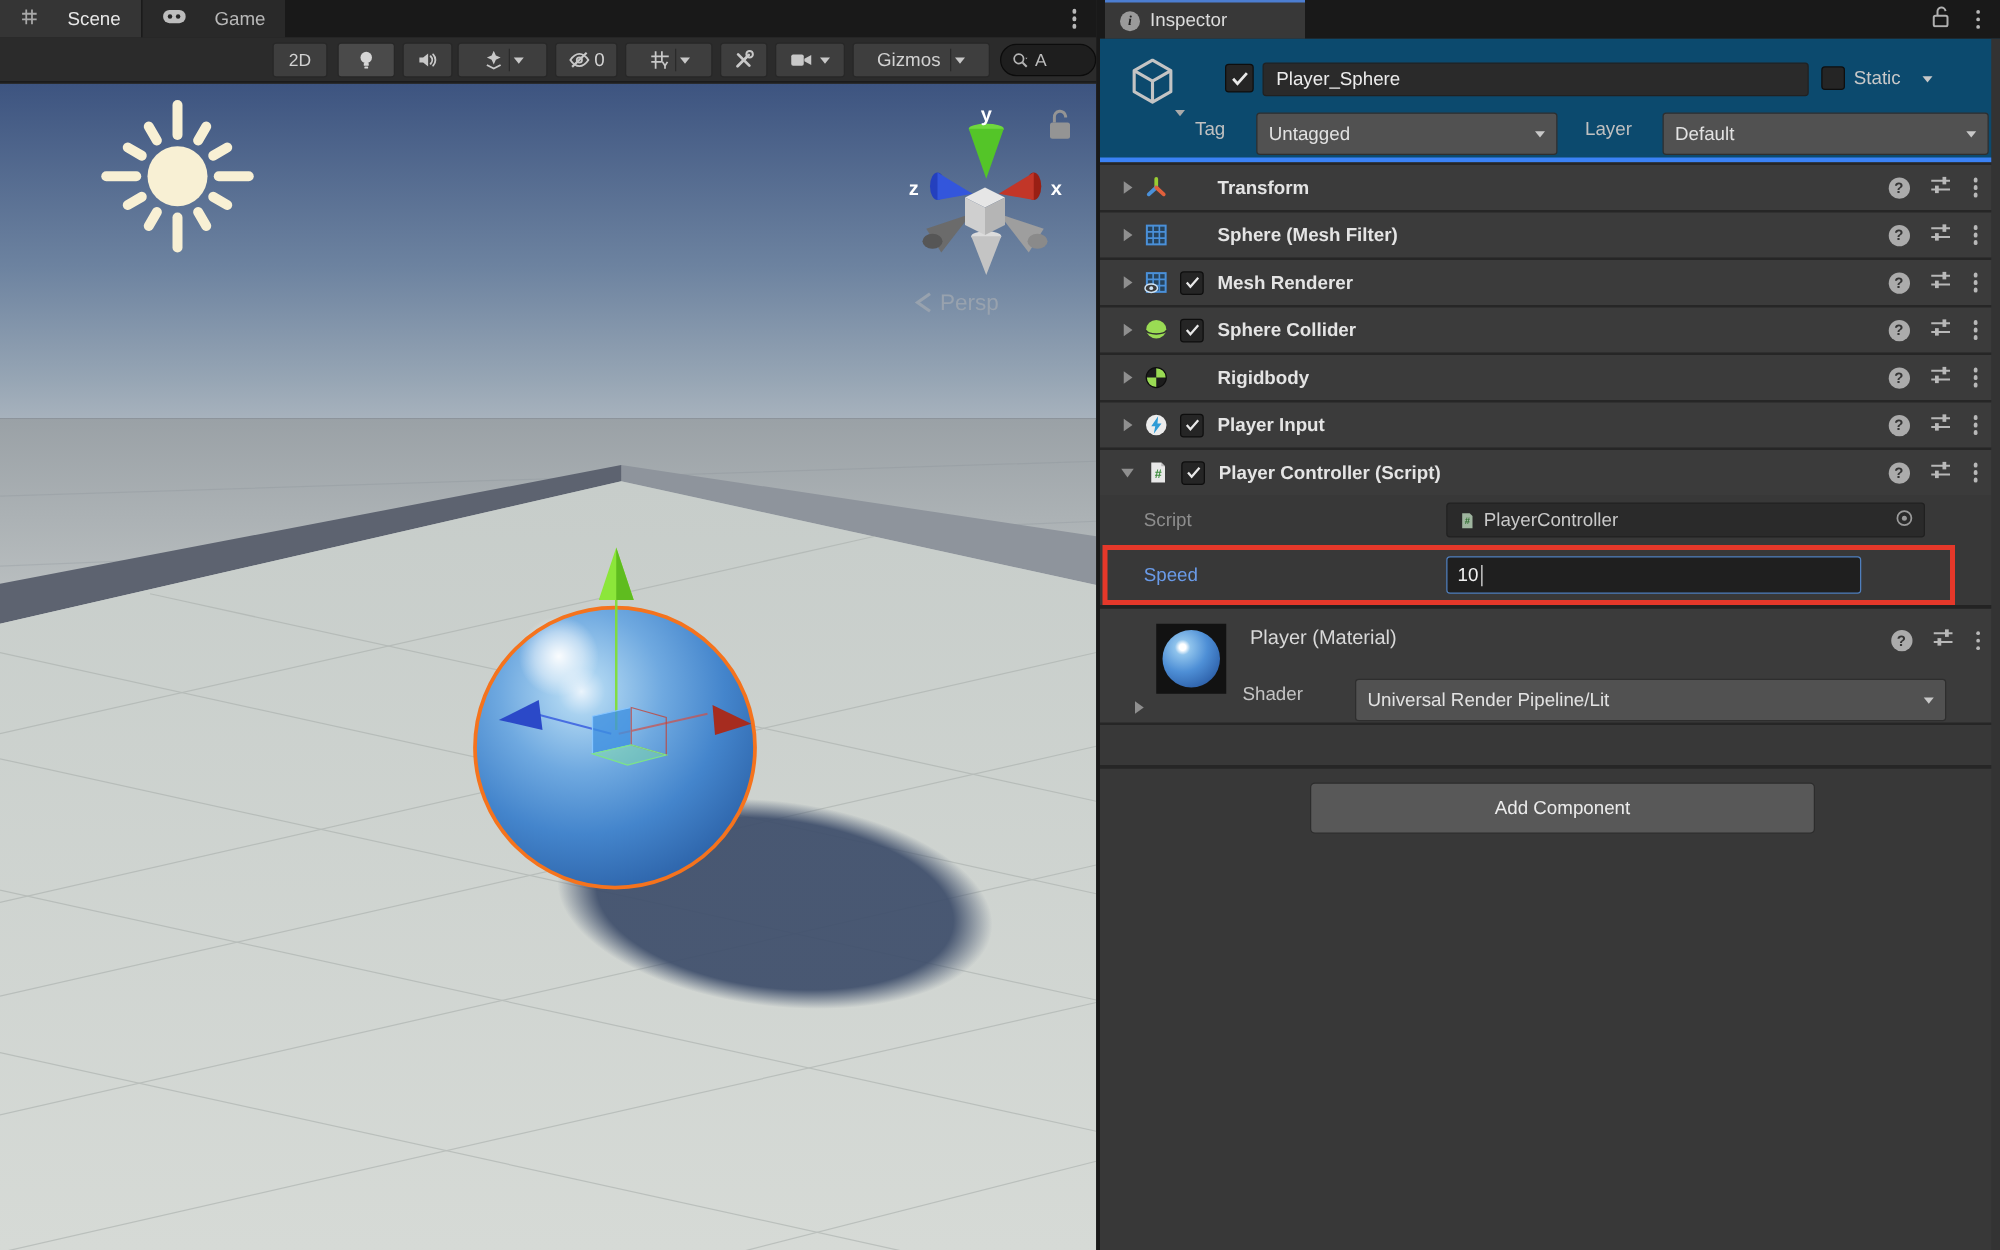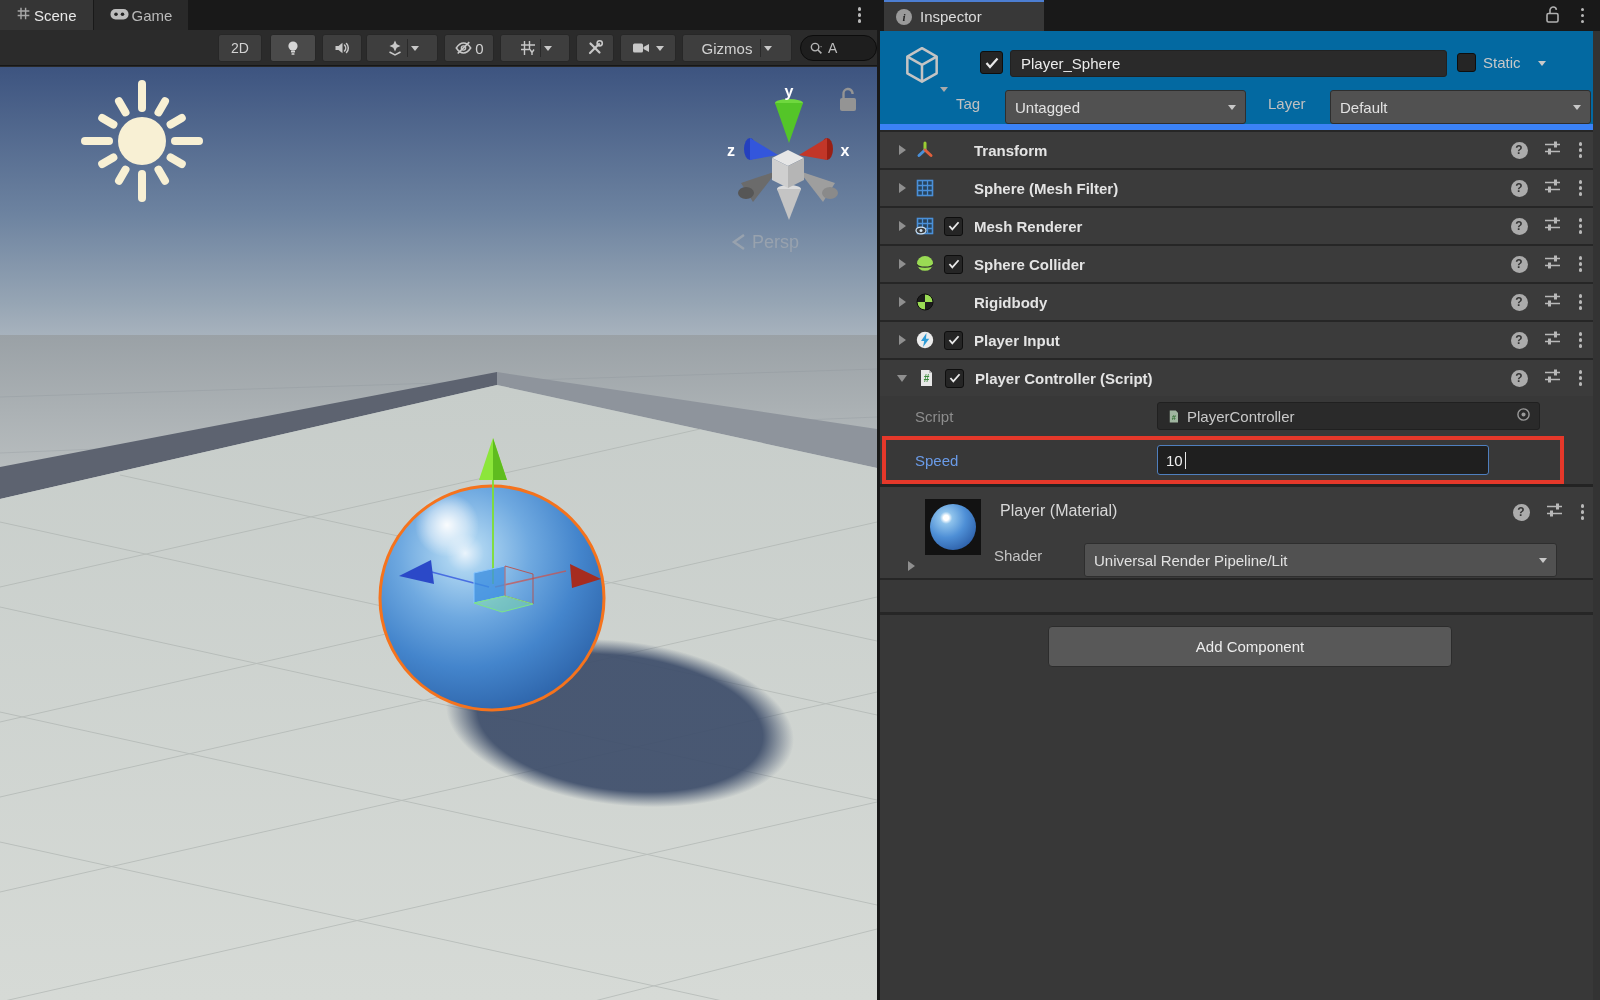--- a/index.html
+++ b/index.html
@@ -3,21 +3,21 @@
 <meta charset="utf-8">
 <style>
   * { margin:0; padding:0; box-sizing:border-box; }
   html,body { width:1600px; height:1000px; background:#383838; overflow:hidden;
               font-family:"Liberation Sans", sans-serif; }
   #root { position:relative; width:1600px; height:1000px; background:#383838; }
 
   
   .scene-panel { position:absolute; left:0; top:0; width:877px; height:1000px; background:#282828; }
   .tabbar { position:relative; height:30px; background:#191919; display:flex; align-items:stretch; }
-  .tab { display:flex; align-items:center; gap:3px; padding:0 16px; font-size:15px; color:#cfcfcf; }
+  .tab { display:flex; align-items:center; gap:23px; padding:0 16px; font-size:15px; color:#cfcfcf; }
   .tab.active-scene { background:#353535; color:#e8e8e8; }
   .tab.inactive { background:#292929; color:#b9b9b9; border-left:1px solid #191919; }
   .tab-grid-glyph { color:#a8a8a8; font-size:15px; }
   .tabbar-dots { margin-left:auto; display:flex; align-items:center; padding-right:14px; }
   .kebab { display:inline-flex; flex-direction:column; gap:2.5px; padding:2px; cursor:pointer; }
   .kebab i { width:3.5px; height:3.5px; border-radius:50%; background:#b8b8b8; }
 
   .scene-toolbar { position:relative; height:36px; background:#2b2b2b; border-bottom:1px solid #171717; }
   .shaded-dd { position:absolute; left:0; top:0; width:210px; height:36px; display:flex; align-items:center;
                padding:0 10px; color:#dddddd; font-size:15px; border-right:1px solid #1d1d1d; cursor:pointer; }
@@ -38,21 +38,21 @@
   .inspector { position:absolute; left:880px; top:0; width:720px; height:1000px; background:#383838; }
   .insp-tabbar { position:relative; height:31px; background:#191919; }
   .insp-tab { position:absolute; left:4px; top:0; width:160px; height:31px; background:#383838;
               border-top:2px solid #4c7ed2; display:flex; align-items:center; gap:8px; padding:0 12px;
               color:#dcdcdc; font-size:15px; }
   .info-icon { width:16px; height:16px; border-radius:50%; background:#9a9a9a; color:#222;
                font-size:11px; font-weight:bold; display:flex; align-items:center; justify-content:center;
                font-family:"Liberation Serif", serif; font-style:italic; }
   .insp-tab-icons { position:absolute; right:14px; top:0; height:31px; display:flex; align-items:center; gap:18px; }
 
-  .go-header { position:relative; height:99px; background:#0369a1; border-bottom:6px solid #3b82f6; }
+  .go-header { position:relative; height:99px; background:#0c4a6e; border-bottom:4px solid #3b82f6; }
   .go-cube { position:absolute; left:22px; top:13px; }
   .go-cube .tri { position:absolute; right:-6px; bottom:0px; border-top-color:#aaaaaa; }
   .chk { background:#252525; border:1px solid #0e0e0e; border-radius:3px; display:flex; align-items:center; justify-content:center; cursor:pointer; }
   .chk svg { display:block; }
   .go-active-chk { position:absolute; left:100px; top:20px; width:23px; height:23px; }
   .name-field { position:absolute; left:130px; top:19px; width:437px; height:27px; background:#2a2a2a;
                 border:1px solid #212121; border-radius:3px; color:#ececec; font-size:15px;
                 display:flex; align-items:center; padding:0 10px; }
   .static-chk { position:absolute; left:577px; top:22px; width:19px; height:19px; }
   .static-label { position:absolute; left:603px; top:23px; color:#c8c8c8; font-size:15px; }

